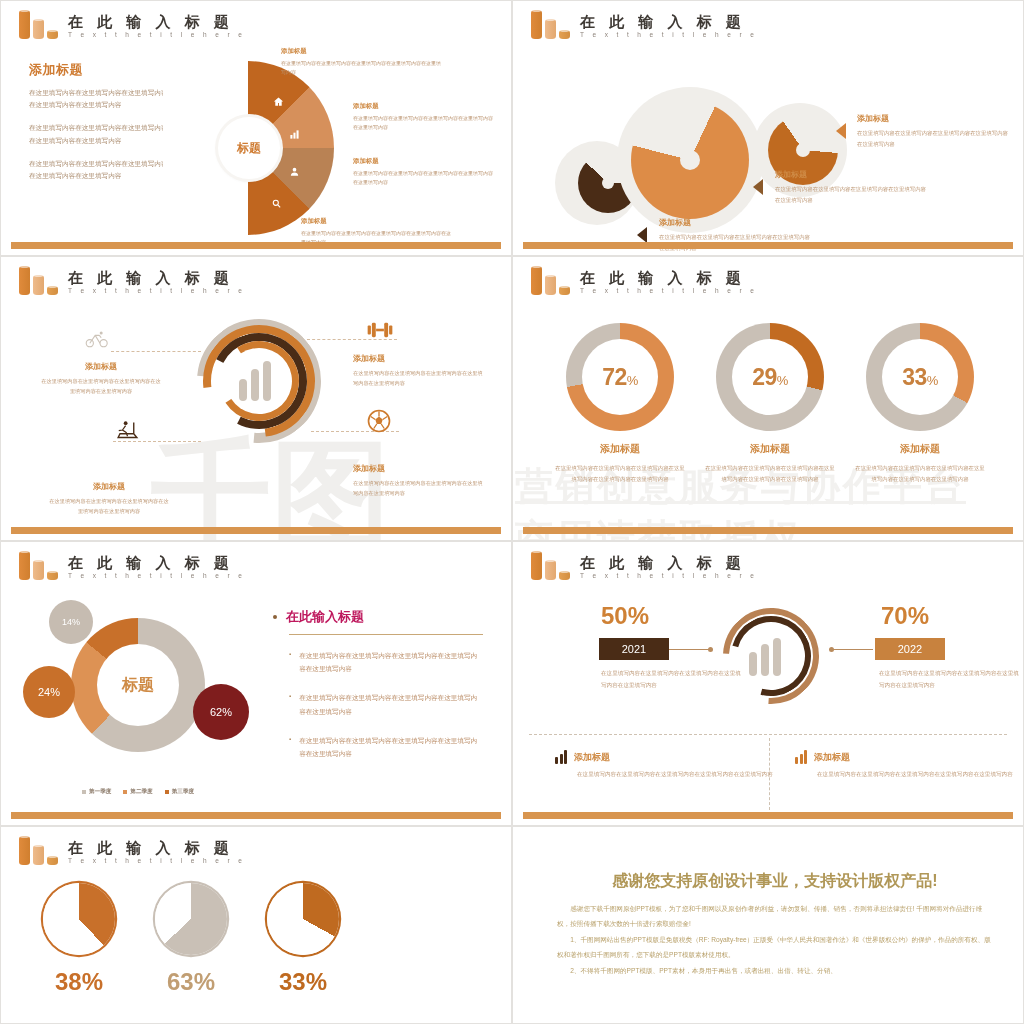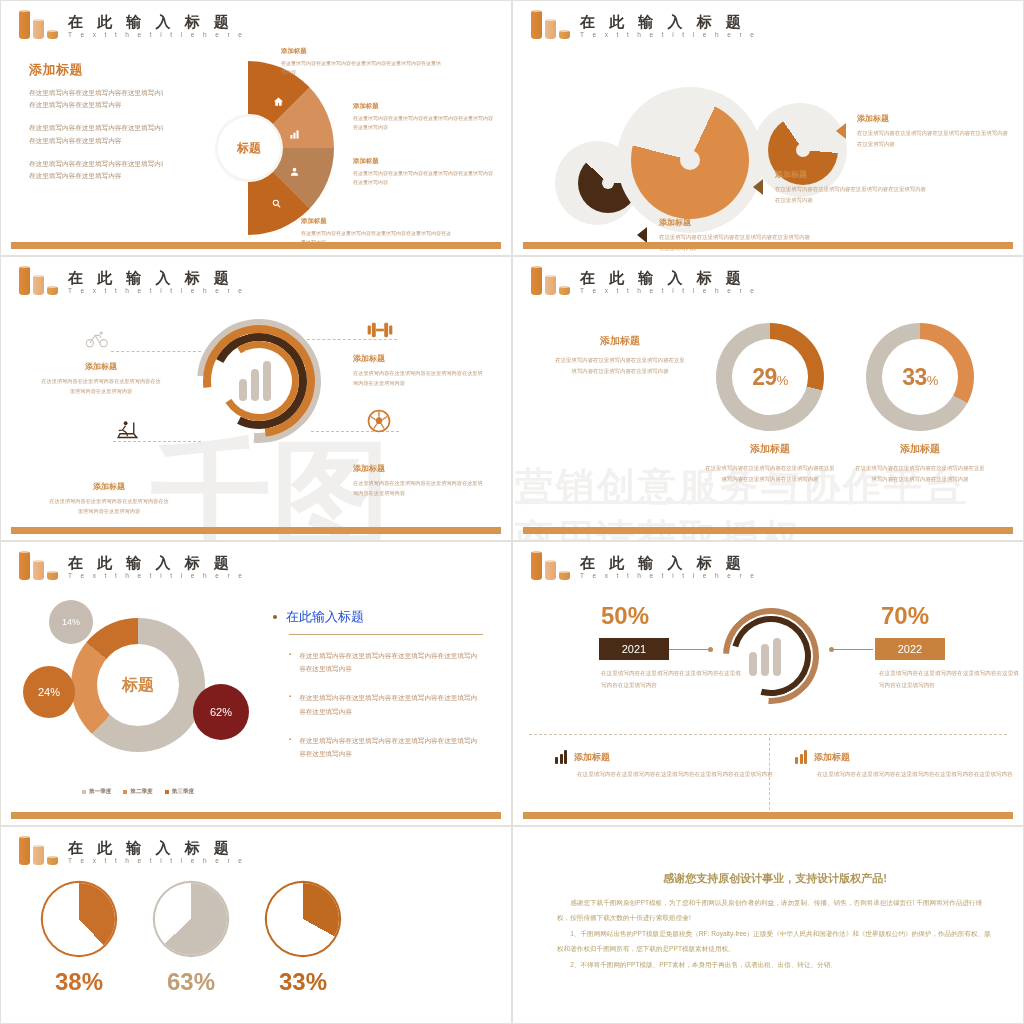--- a/index.html
+++ b/index.html
@@ -95,21 +95,21 @@
   .s5hole{ position:absolute; left:26px; top:26px; width:82px; height:82px; border-radius:50%;
            background:#fff; display:flex; align-items:center; justify-content:center;
            color:#cf8b46; font-size:16px; font-weight:bold; }
   .s5bub{ position:absolute; border-radius:50%; display:flex; align-items:center;
           justify-content:center; color:#fff; font-weight:normal; }
   .s5leg{ position:absolute; left:0; right:0; bottom:8px; display:flex; justify-content:center;
           gap:12px; font-size:5.6px; color:#8e7d6d; }
   .s5leg span{ display:flex; align-items:center; gap:3px; }
   .s5leg i{ width:4px; height:4px; display:block; }
   .s5right{ position:absolute; left:272px; top:22px; width:210px; }
-  .s5h{ display:flex; align-items:center; gap:9px; color:#1d4ed8; font-size:13px; font-weight:normal; }
+  .s5h{ display:flex; align-items:center; gap:9px; color:#be185d; font-size:13px; font-weight:bold; }
   .s5h b.dot{ width:4px; height:4px; border-radius:50%; background:#8c6239; display:block; }
   .s5rule{ height:1px; background:#c9a878; margin:8px 0 14px 16px; }
   .s5li{ display:flex; gap:8px; margin-bottom:16px; padding-left:16px; }
   .s5li i{ color:#b08a5e; font-size:6px; line-height:1.9; }
   .s5li p{ font-size:6.6px; color:#b98a63; line-height:2; }
 
   
   .s6pct{ position:absolute; font-size:24px; color:#cf8135; font-weight:bold; }
   .s6tag{ position:absolute; height:22px; width:70px; display:flex; align-items:center;
           justify-content:center; color:#fff; font-size:11px; }
@@ -127,21 +127,21 @@
   .miniBars{ display:flex; align-items:flex-end; gap:1.5px; }
   .miniBars i{ display:block; border-radius:1px; }
 
   
   .s7col{ position:absolute; width:120px; text-align:center; }
   .s7pie{ width:72px; height:72px; border-radius:50%; margin:0 auto; }
   .s7val{ font-size:24px; font-weight:bold; margin-top:13px; }
 
   
   .s8{ position:absolute; left:44px; right:30px; top:44px; color:#b8a06a; }
-  .s8h{ text-align:center; font-size:11px; font-weight:bold; color:#b09757; margin-bottom:9px; }
+  .s8h{ text-align:center; font-size:16px; font-weight:bold; color:#b09757; margin-bottom:9px; }
   .s8p{ font-size:6.6px; line-height:2.35; text-indent:2em; }
 </style>
 </head>
 <body>
 
 <div class="deck">
 
   <section class="slide">
     <div class="hdr">
       <div class="logo">
@@ -371,20 +371,25 @@
         <div class="ttlMain">在 此 输 入 标 题</div>
         <div class="ttlSub">T e x t   t h e   t i t l e   h e r e</div>
       </div>
     </div>
 
     <div class="body">
       <div class="wm" style="left:2px;top:160px;font-size:38px;color:#f2f1ef;letter-spacing:3px;">营销创意服务与协作平台</div>
       <div class="wm" style="left:2px;top:212px;font-size:38px;color:#f2f1ef;letter-spacing:3px;">商用请获取授权</div>
 
       <div class="s4col" style="left:32px;top:22px;">
+        <div class="s4ring" style="background:conic-gradient(#DD8C4C 0 72%,#C9C0B6 72% 100%);">
+          <div class="s4hole">
+            <div class="s4val"><b>72</b><span>%</span></div>
+          </div>
+        </div>
         <div class="s4t">添加标题</div>
         <div class="s4d">在这里填写内容在这里填写内容在这里填写内容在这里填写内容在这里填写内容在这里填写内容</div>
       </div>
 
       <div class="s4col" style="left:182px;top:22px;">
         <div class="s4ring" style="background:conic-gradient(#C26B21 0 29%,#C9C0B6 29% 100%);">
           <div class="s4hole">
             <div class="s4val"><b>29</b><span>%</span></div>
           </div>
         </div>

